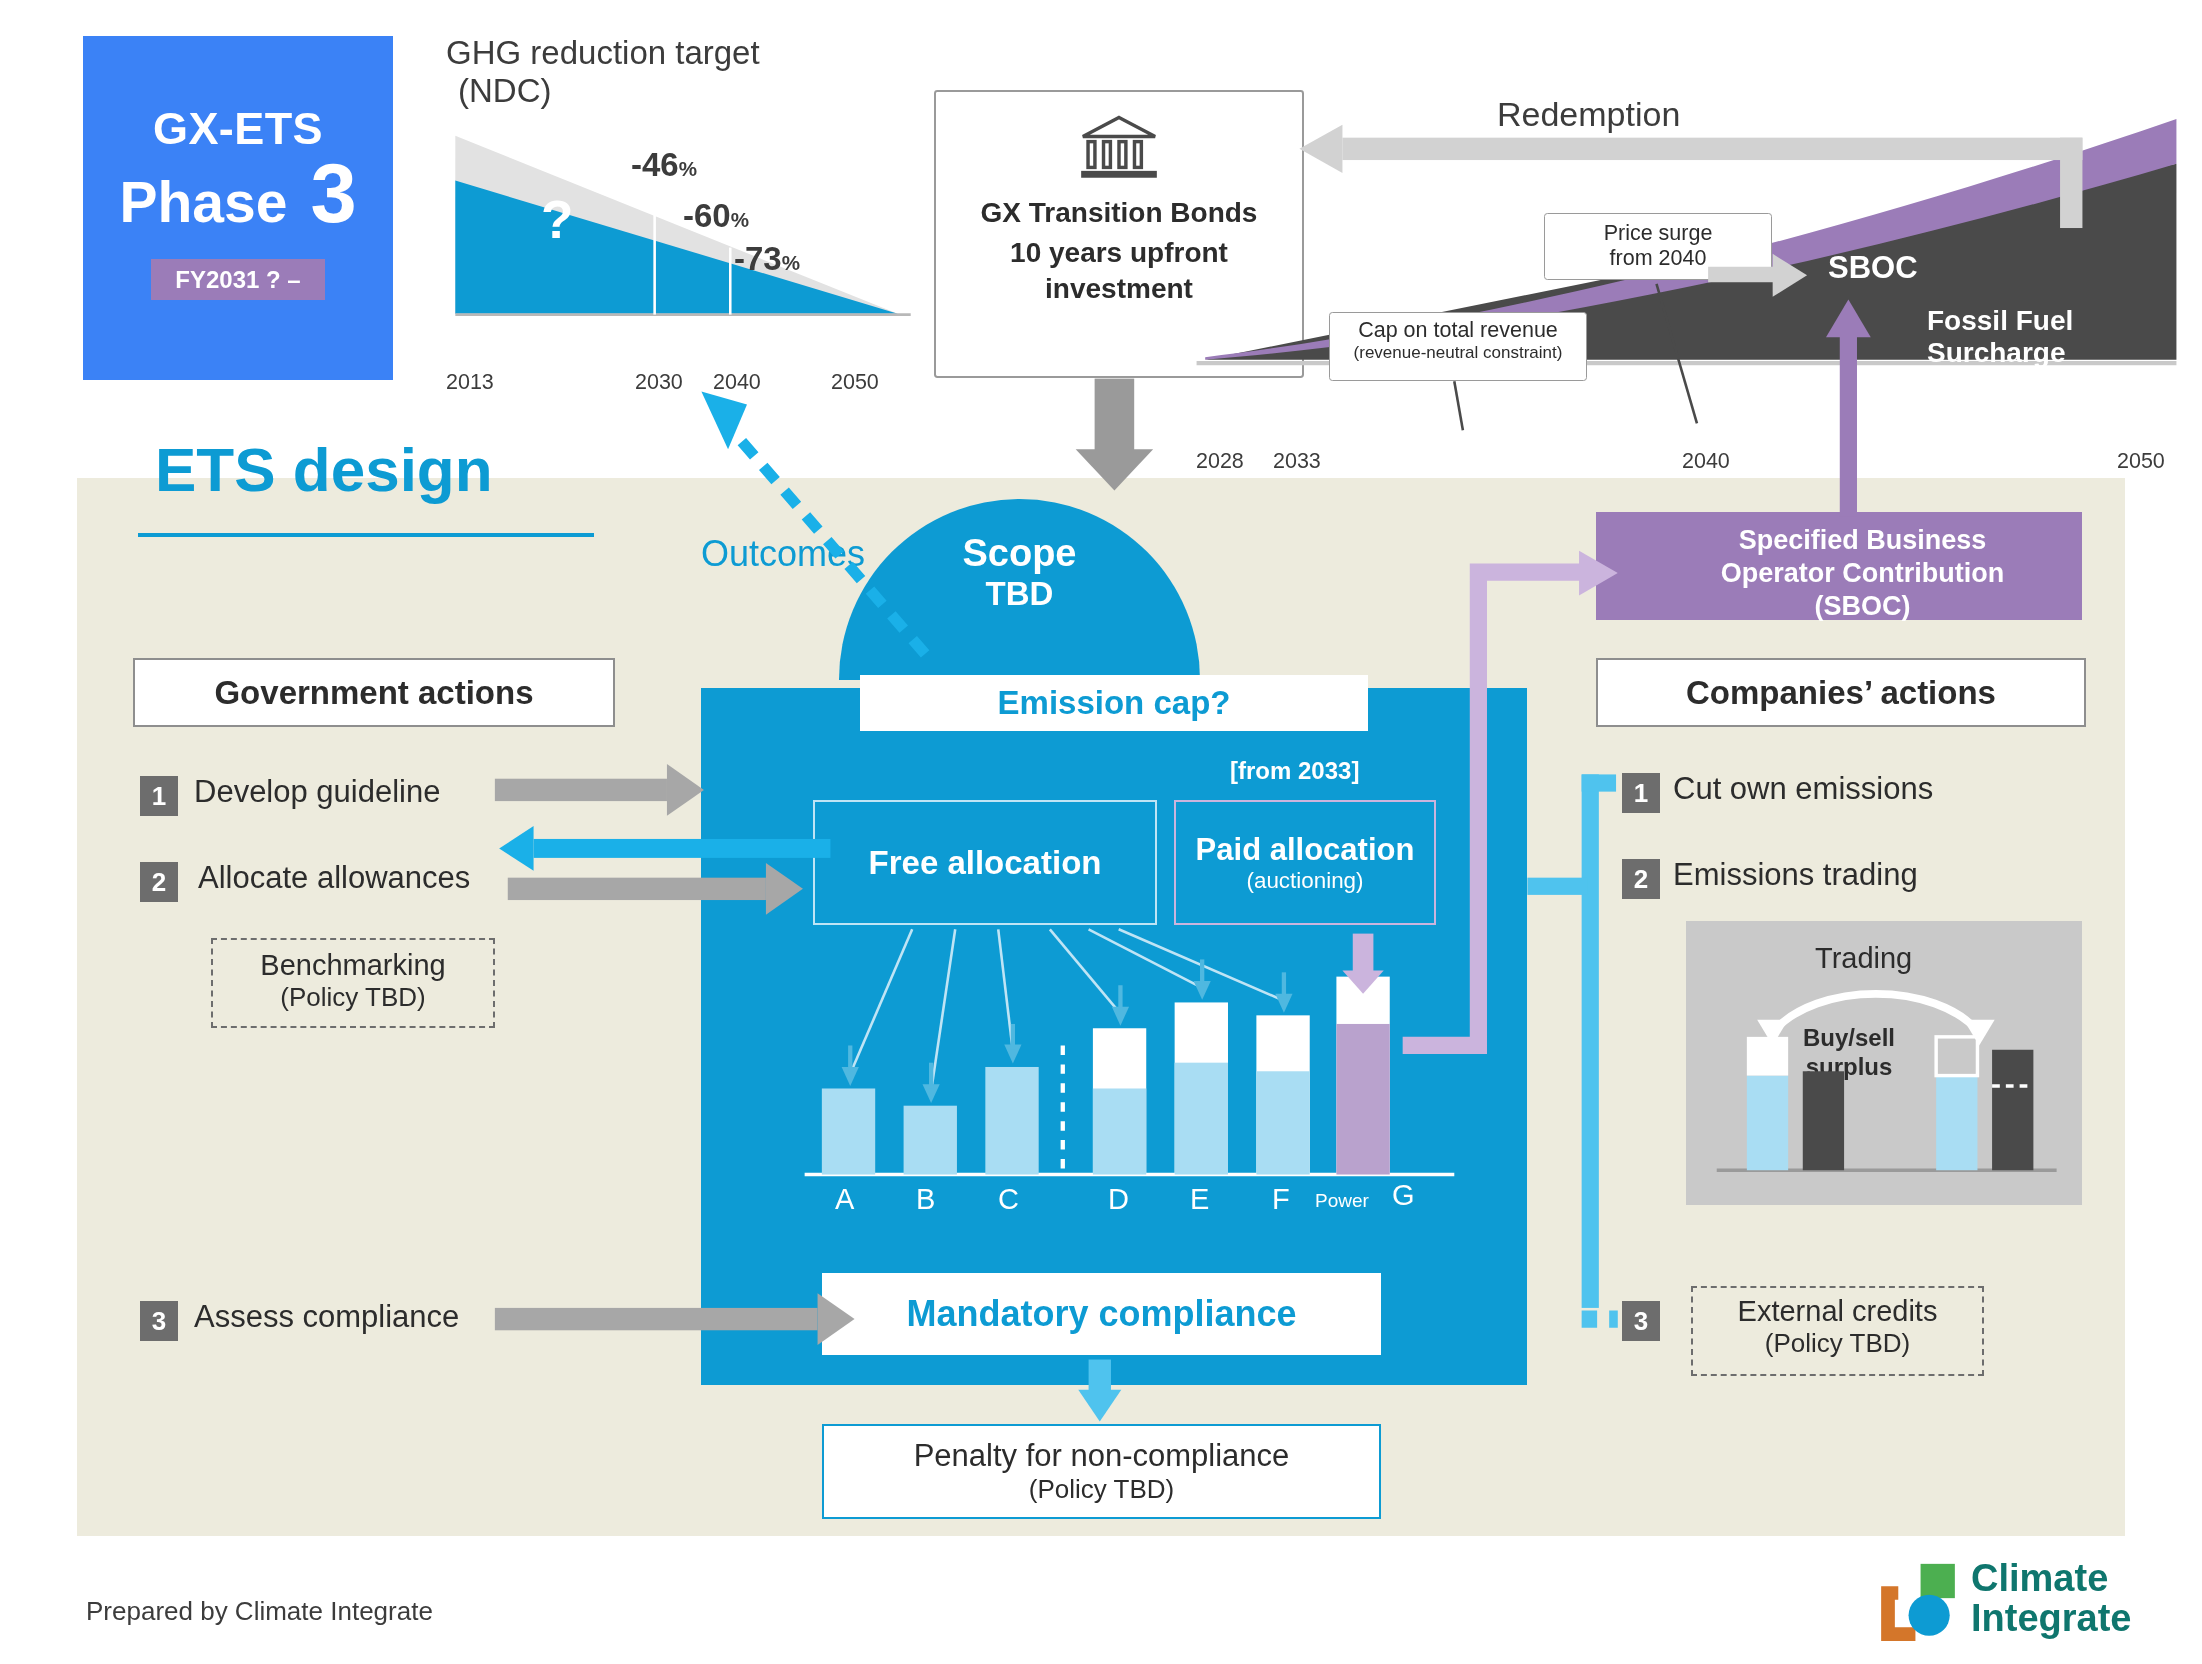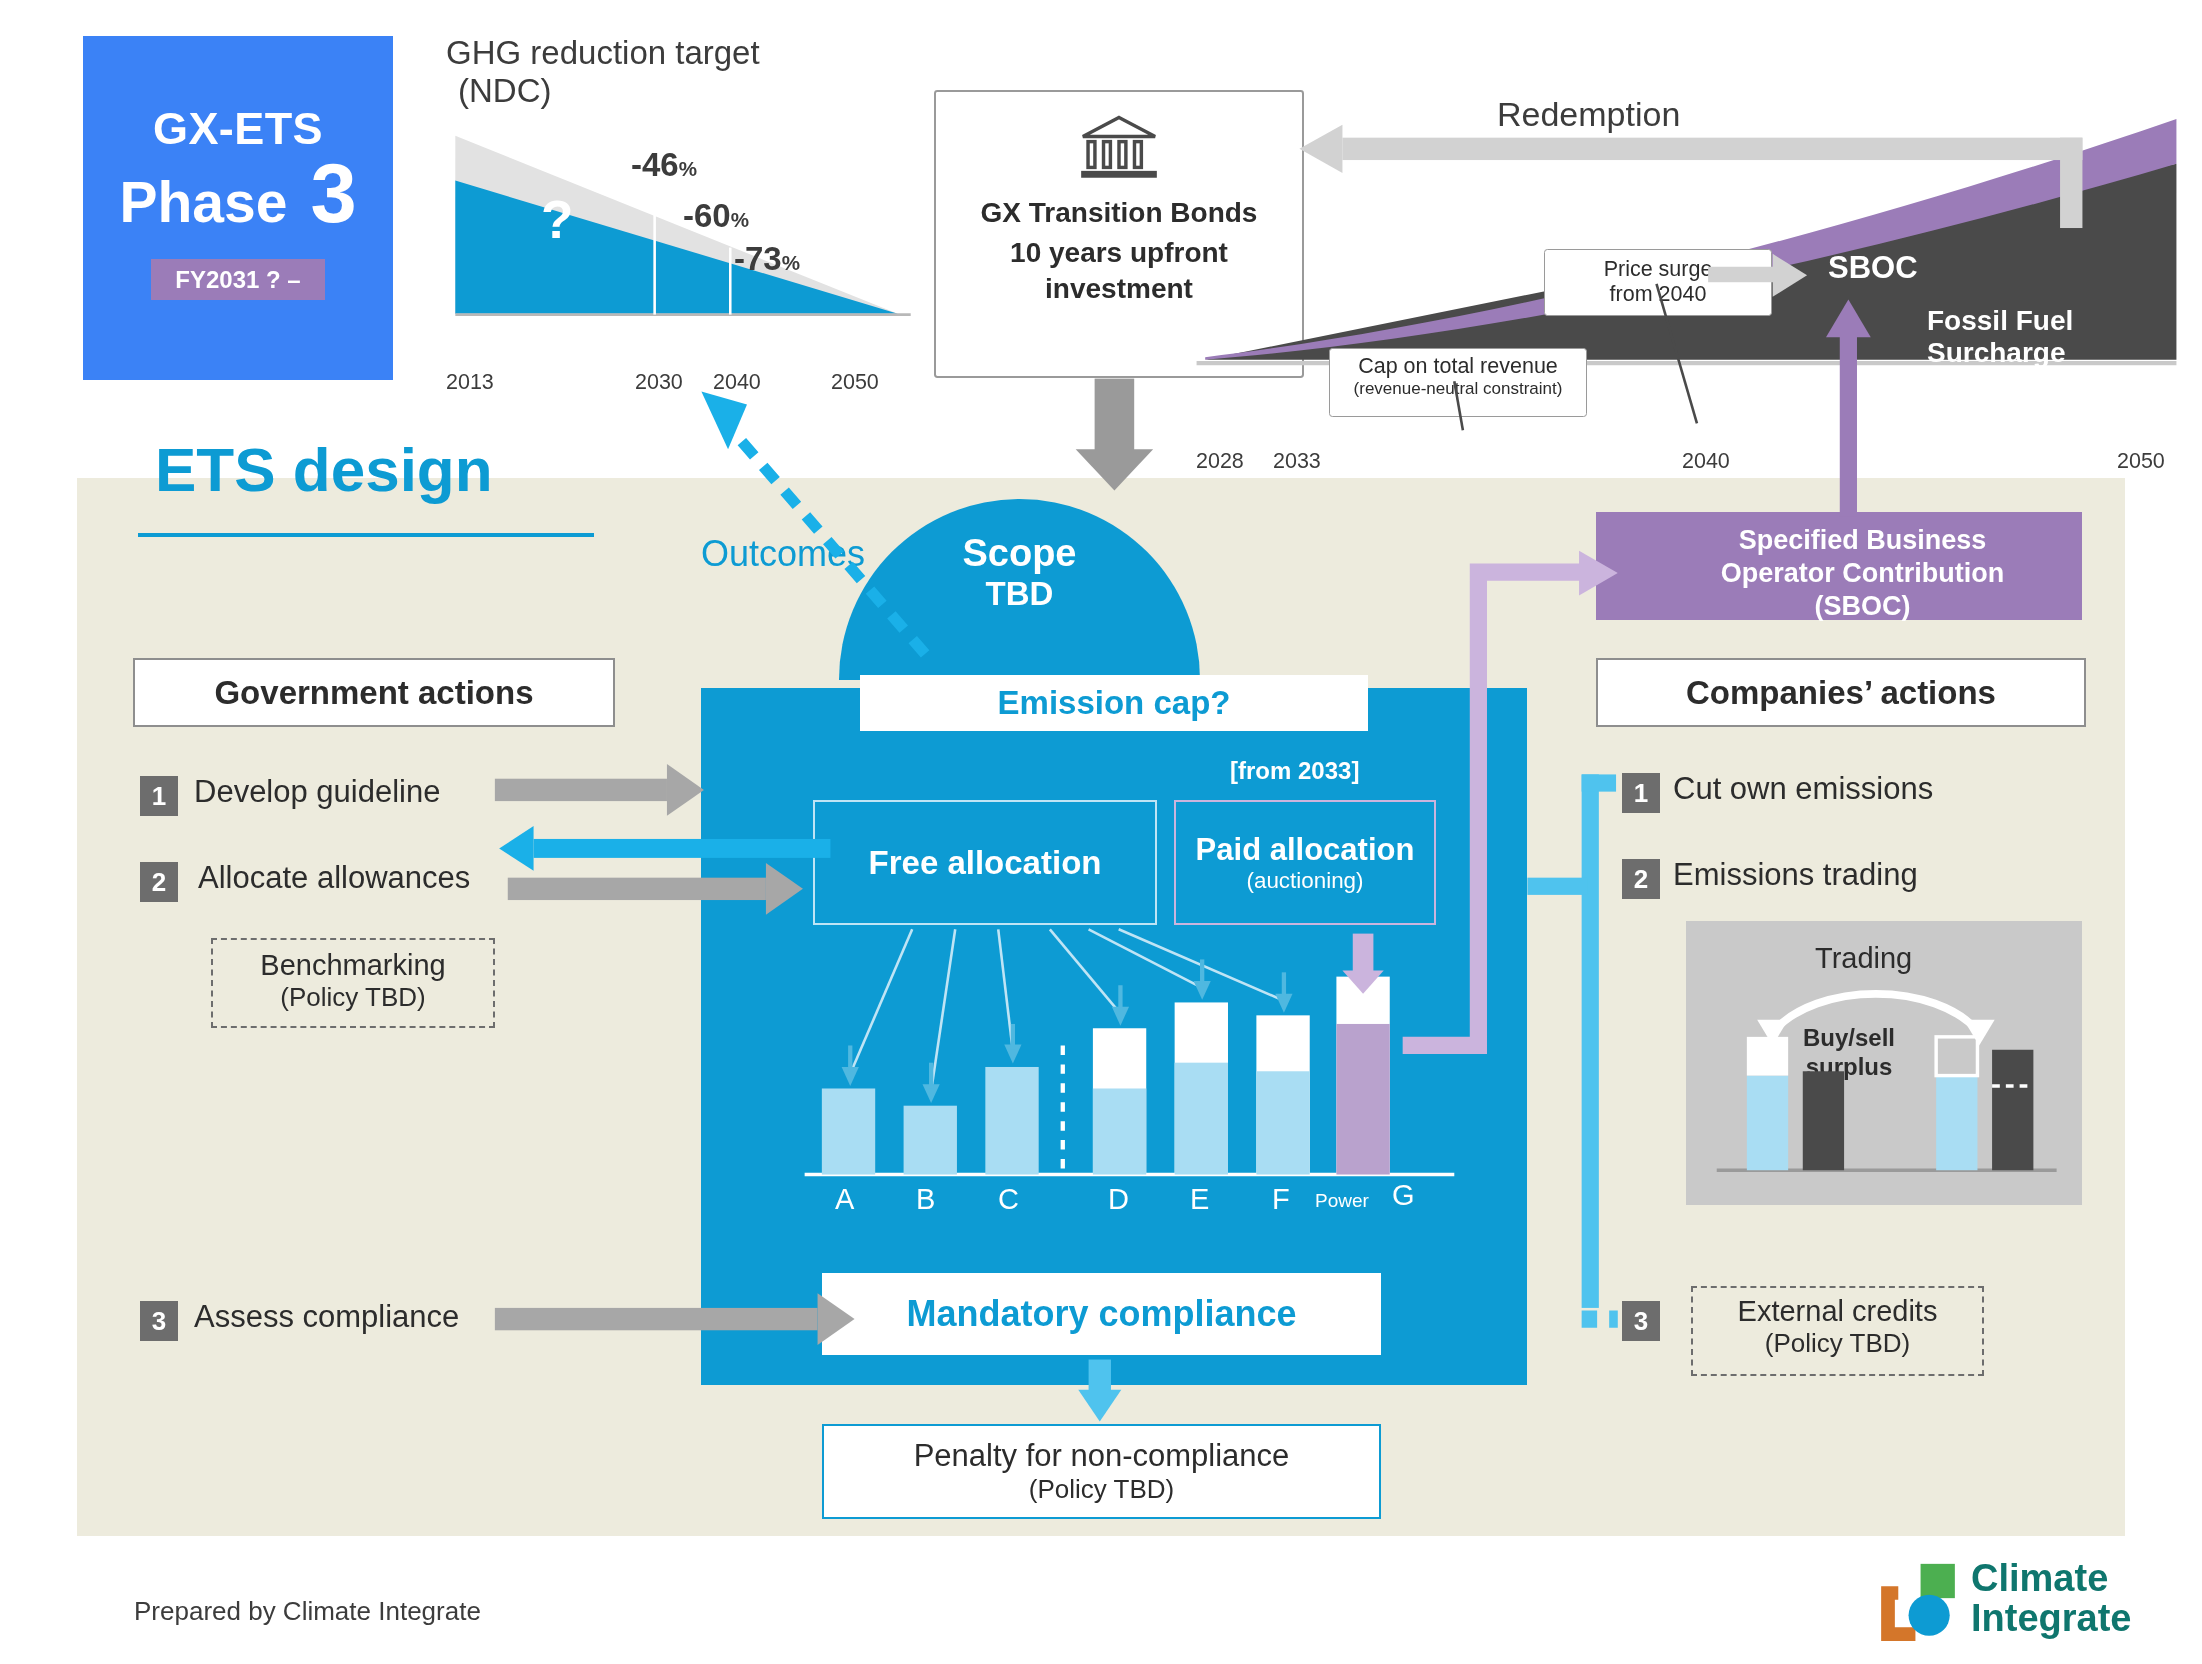--- a/index.html
+++ b/index.html
@@ -42,21 +42,21 @@
     border:2.6px solid #9a9a9a; background:#fff; border-radius:3.4px; text-align:center;
   }
   #bonds-box .icon { margin-top:22.4px; }
   #bonds-box .txt { font-size:28px; font-weight:bold; color:#2c2c2c; line-height:1.3; margin-top:8.6px; }
 
   
   #rev-block { position:absolute; left:1196px; top:95px; width:981px; height:370px; }
   #redemption-label { position:absolute; left:1497px; top:95px; font-size:34px; color:#3c3c3c; }
   .callout {
     position:absolute; background:#fff; border:1.7px solid #9a9a9a; border-radius:3.4px;
-    text-align:center; color:#2c2c2c;margin-top:36px;
+    text-align:center; color:#2c2c2c;
   }
   .callout .l1 { font-size:21.5px; }
   .callout .l2 { font-size:17px; }
   .rev-tick { position:absolute; font-size:21.5px; color:#3c3c3c; }
   #sboc-label { position:absolute; left:1828px; top:250px; font-size:31px; color:#fff; font-weight:bold; }
   #ffs-label { position:absolute; left:1927px; top:305px; font-size:28px; color:#fff; font-weight:bold; line-height:1.15; }
 
   
   #ets-panel { position:absolute; left:77px; top:478px; width:2048px; height:1058px; background:#edebdd; }
   #ets-title { position:absolute; left:155px; top:434px; font-size:62px; color:#0d9bd3; font-weight:bold; }
@@ -141,21 +141,21 @@
   #trading-title { position:absolute; left:1815px; top:942px; font-size:29px; color:#2c2c2c; }
   #buysell { position:absolute; left:1803px; top:1024px; font-size:24px; color:#2c2c2c; text-align:center; line-height:1.2; font-weight:600;}
   #ext-credits {
     position:absolute; left:1691px; top:1286px; width:293px; height:90px;
     border:2.6px dashed #6d6d6d; text-align:center; padding-top:6.9px;
   }
   #ext-credits .l1 { font-size:29px; color:#2c2c2c; }
   #ext-credits .l2 { font-size:26px; color:#2c2c2c; }
 
   
-  #prepared { position:absolute; left:86px; top:1596px; font-size:26px; color:#3c3c3c;margin-left:48px; }
+  #prepared { position:absolute; left:86px; top:1596px; font-size:26px; color:#3c3c3c; }
   #ci-logo { position:absolute; left:1876px; top:1562px; }
   #ci-logo .name { position:absolute; left:95px; top:-3.4px; font-size:38px; font-weight:bold; color:#0f766e; line-height:1.05; }
 
   svg { overflow: visible; }
   .ov { position:absolute; left:0; top:0; width:2203px; height:1665px; pointer-events:none; }
 </style>
 </head>
 <body>
 
 <div class="root">

